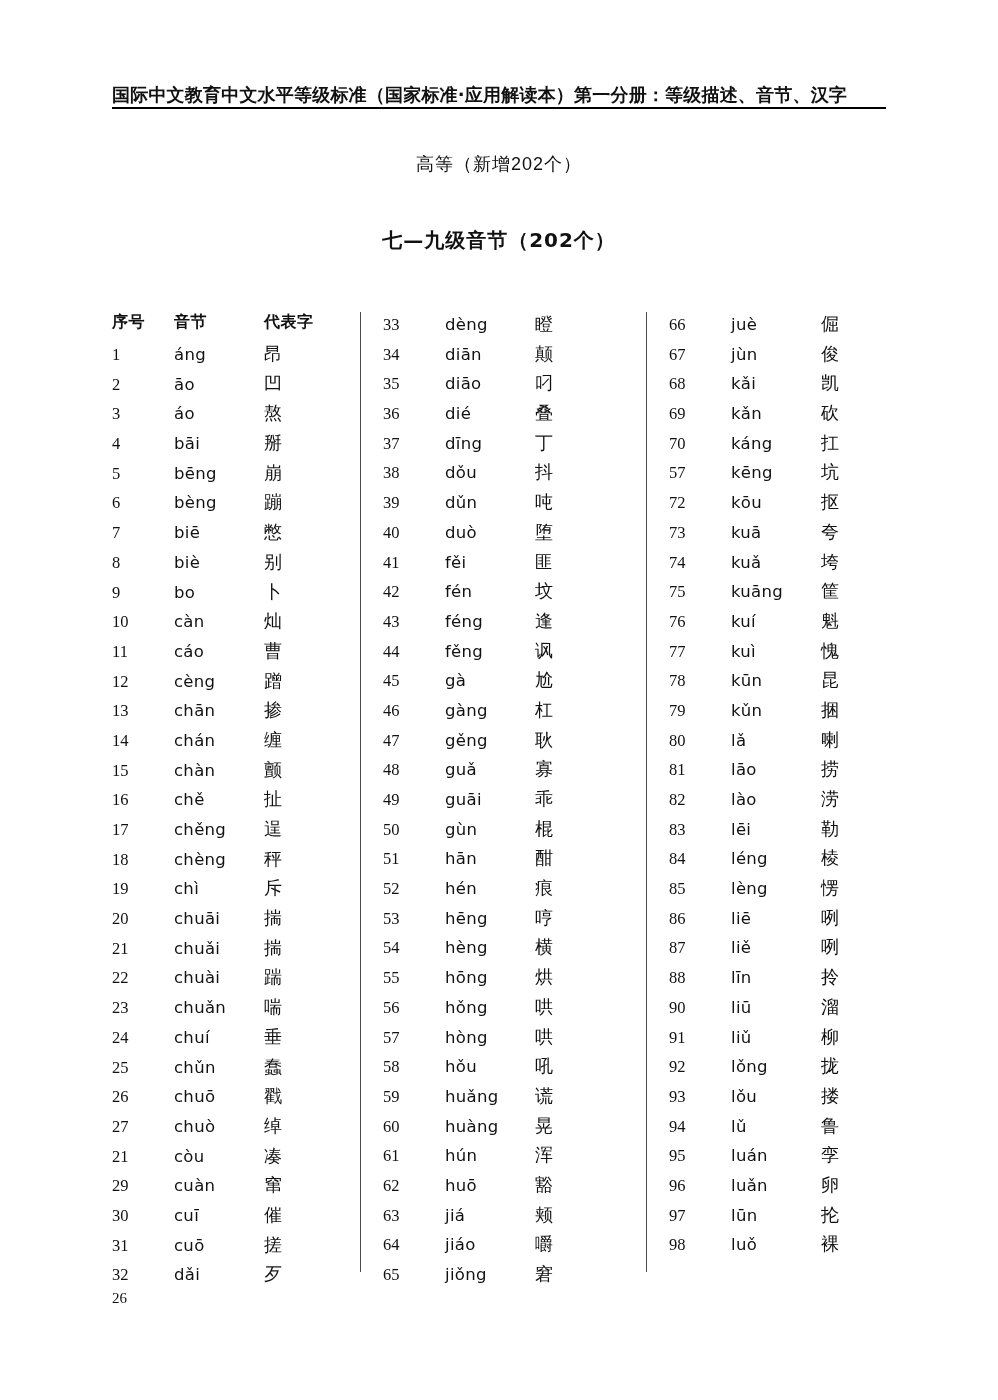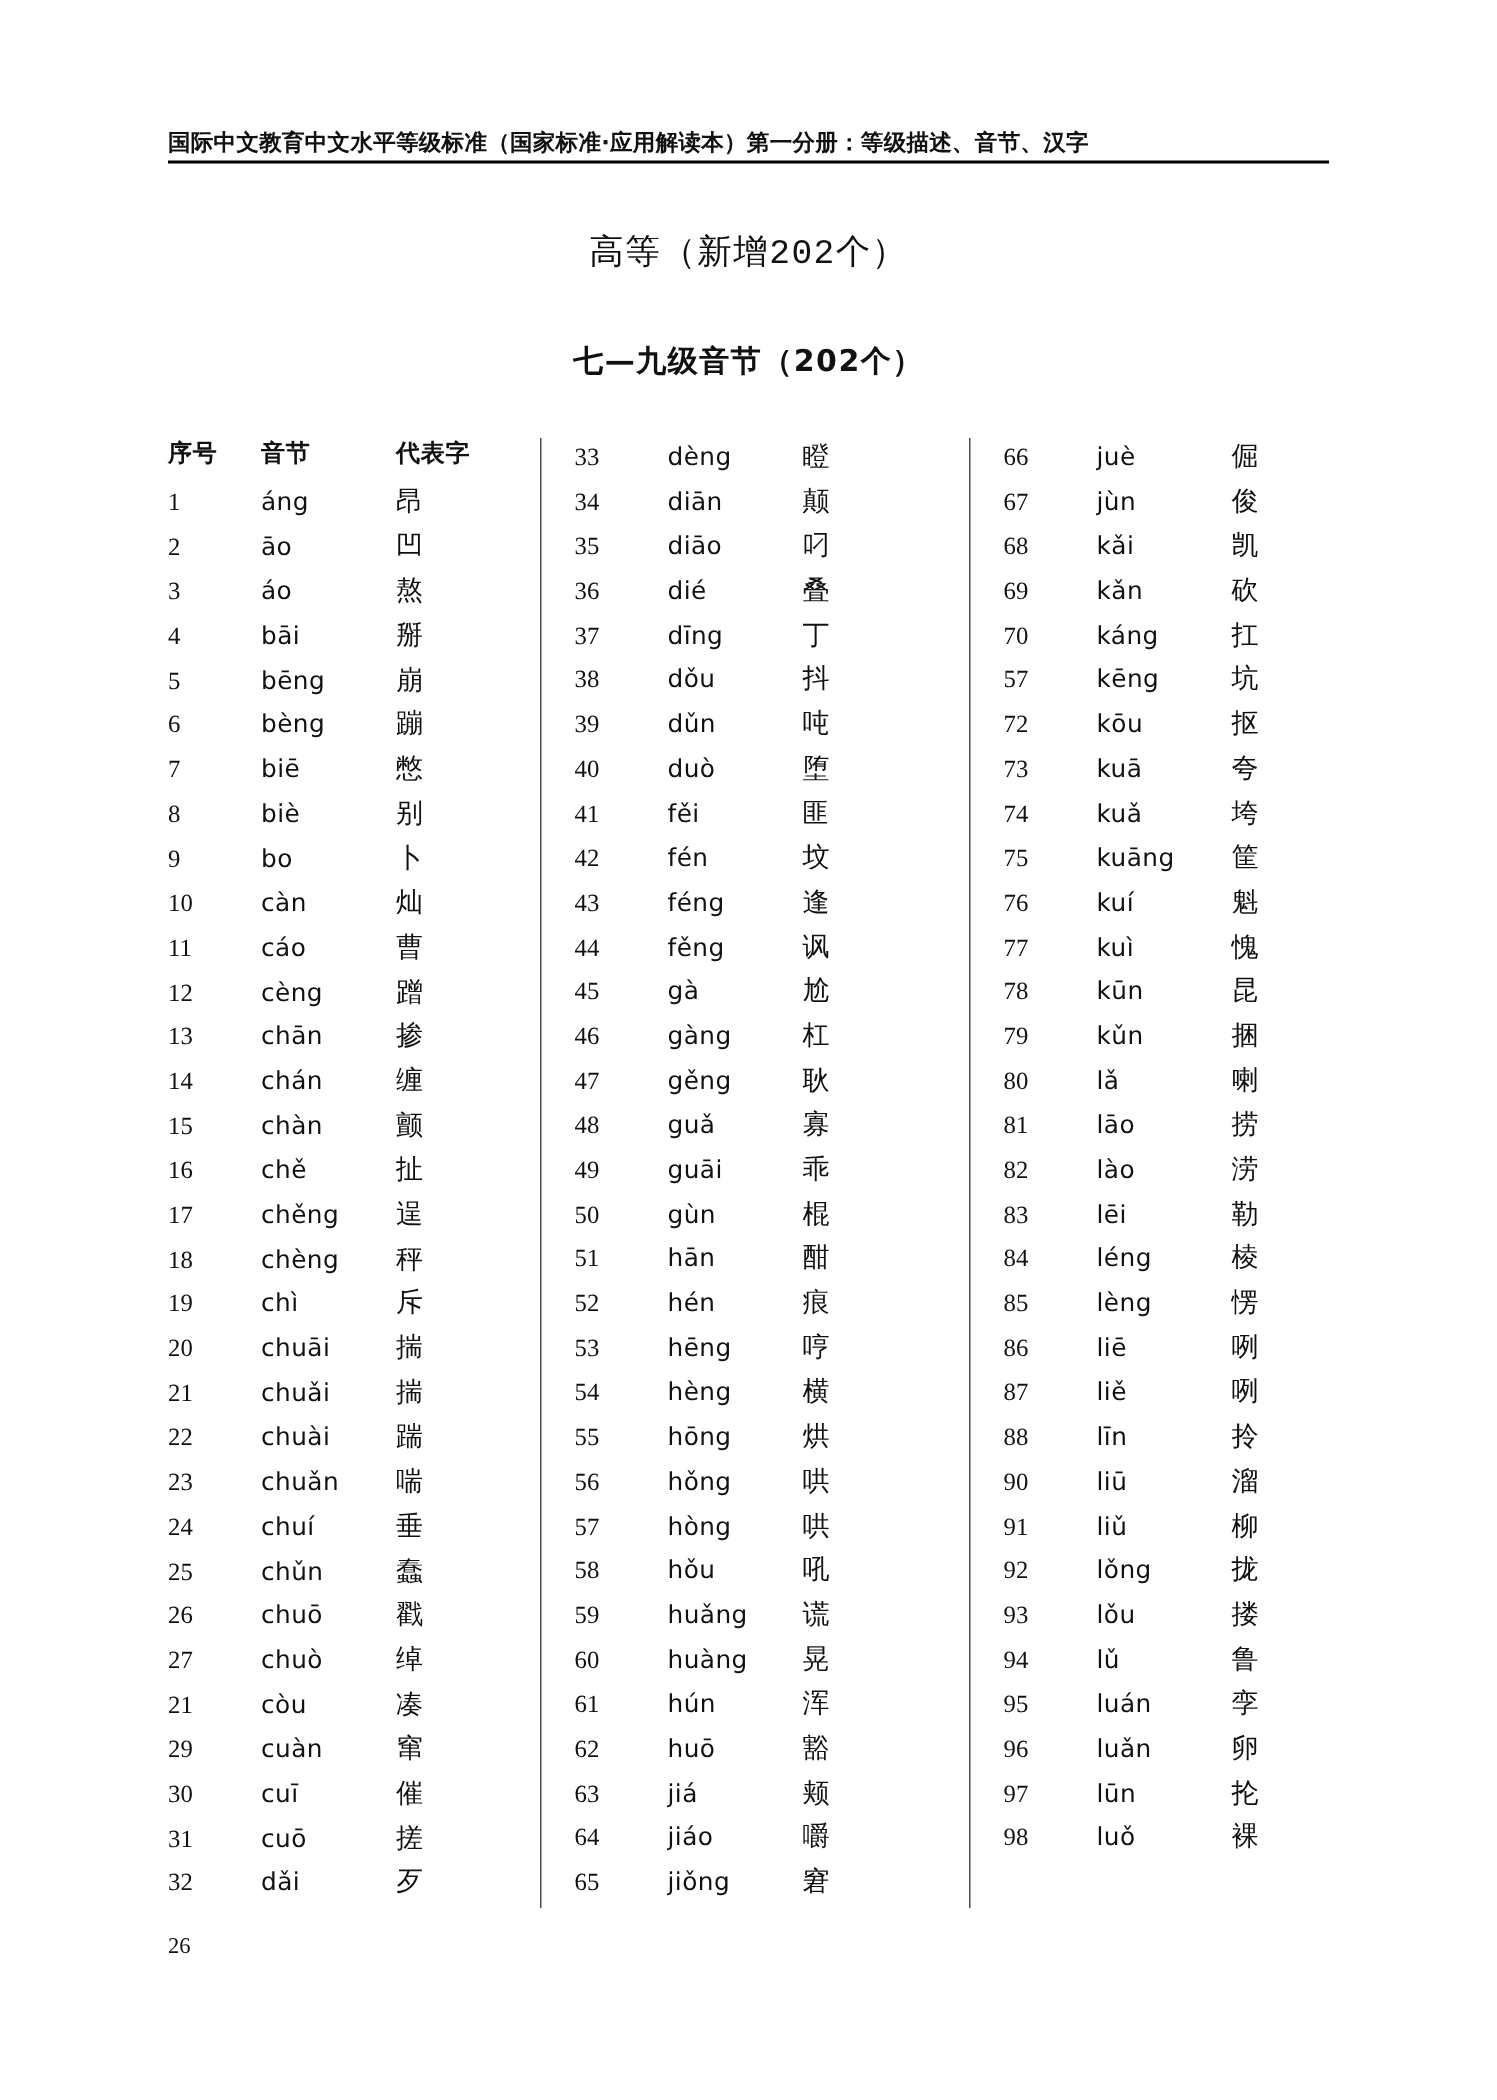--- a/index.html
+++ b/index.html
@@ -26,42 +26,42 @@
 
   
   .running-header {
     position: absolute;
     left: 112px;
     top: 86px;
     width: 774px;
   }
   .running-header .rh-text {
     font-family: "DejaVu Sans", "Liberation Sans", sans-serif;
-    font-size: 15px;
+    font-size: 18px;
     font-weight: 700;
     letter-spacing: 0.2px;
     color: #111;
     white-space: nowrap;
     line-height: 18px;
   }
   .running-header .rh-rule {
     margin-top: 3px;
     border-top: 2.2px solid #000;
     width: 774px;
   }
 
   
   .doc-title {
     position: absolute;
     left: 0;
     top: 152px;
     width: 998px;
     text-align: center;
-    font-family: Liberation Mono, monospace;
-    font-size: 23px;
+    font-family: Liberation Sans, sans-serif;
+    font-size: 18px;
     font-weight: 400;
     letter-spacing: 1px;
     color: #111;
   }
   .doc-subtitle {
     position: absolute;
     left: 0;
     top: 227px;
     width: 998px;
     text-align: center;
@@ -78,20 +78,21 @@
     left: 112px;
     top: 292px;
     width: 774px;
     height: 980px;
     display: flex;
   }
   .col {
     position: relative;
     width: 248px;
     flex: 0 0 248px;
+    margin-top: 20px;
   }
   .col.col2, .col.col3 {
     padding-left: 22px;
     width: 263px;
     flex: 0 0 263px;
     border-left: 1.6px solid #4a4a4a;
     margin-left: 0;
   }
   .col.col2 { margin-left: 0px; }
 

